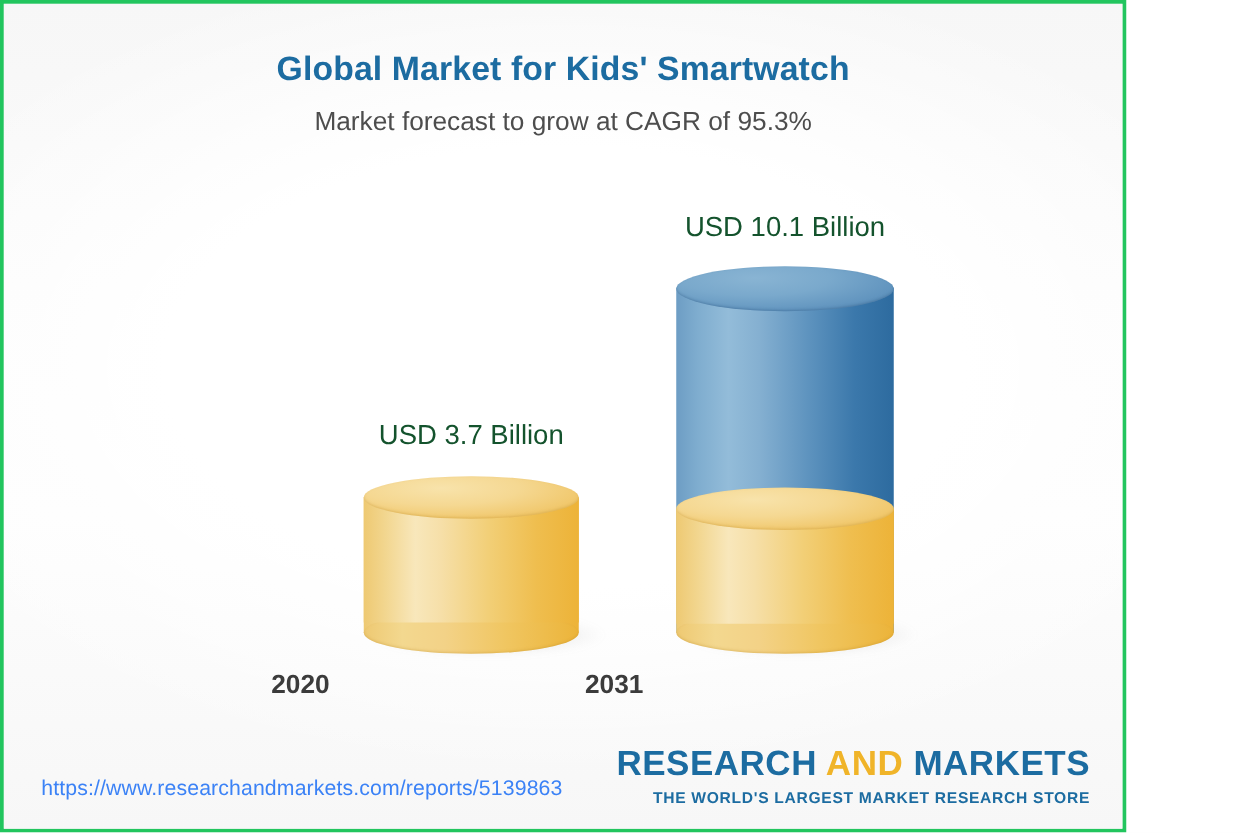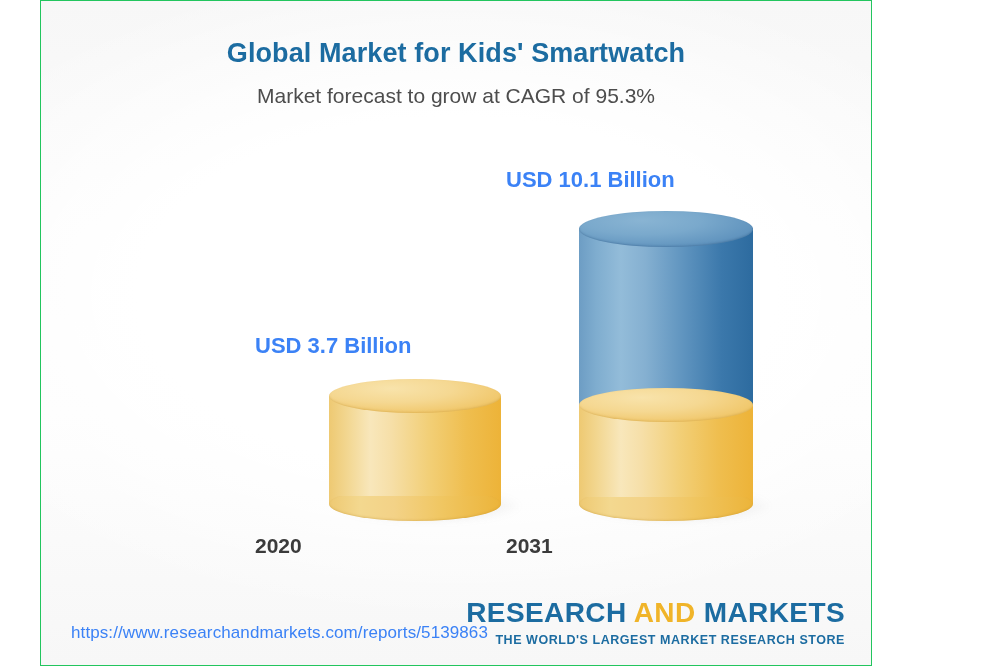--- a/index.html
+++ b/index.html
@@ -7,27 +7,26 @@
     margin: 0;
     padding: 0;
     background: #ffffff;
   }
   body {
     font-family: "Liberation Sans", sans-serif;
   }
 
   .infographic {
     position: relative;
-    width: 832px;
+    width: 901px;
     height: 666px;
     box-sizing: border-box;
     background: #fafafa;
-    border: 1px solid #22c55e;
+    border: 3px solid #22c55e;
     overflow: hidden;
-    margin-left: 40px;
   }
 
   
   .bg-sheen {
     position: absolute;
     left: 0; top: 0; right: 0; bottom: 0;
     background:
       radial-gradient(ellipse 760px 420px at 50% 44%, #ffffff 0%, #ffffff 42%, rgba(255,255,255,0) 78%),
       linear-gradient(180deg, #f7f7f7 0%, #fbfbfb 34%, #fdfdfd 62%, #f7f7f7 100%);
     pointer-events: none;
@@ -67,23 +66,24 @@
   }
 
   .bar-group {
     position: absolute;
   }
 
   
   .value-label {
     position: absolute;
     width: 320px;
+    text-align: center;
     font-size: 22px;
-    font-weight: bold;
-    color: #3b82f6;
+    font-weight: normal;
+    color: #14532d;
     white-space: nowrap;
   }
 
   
   .year-label {
     position: absolute;
     width: 320px;
     font-size: 21px;
     font-weight: bold;
     color: #3b3b3b;

